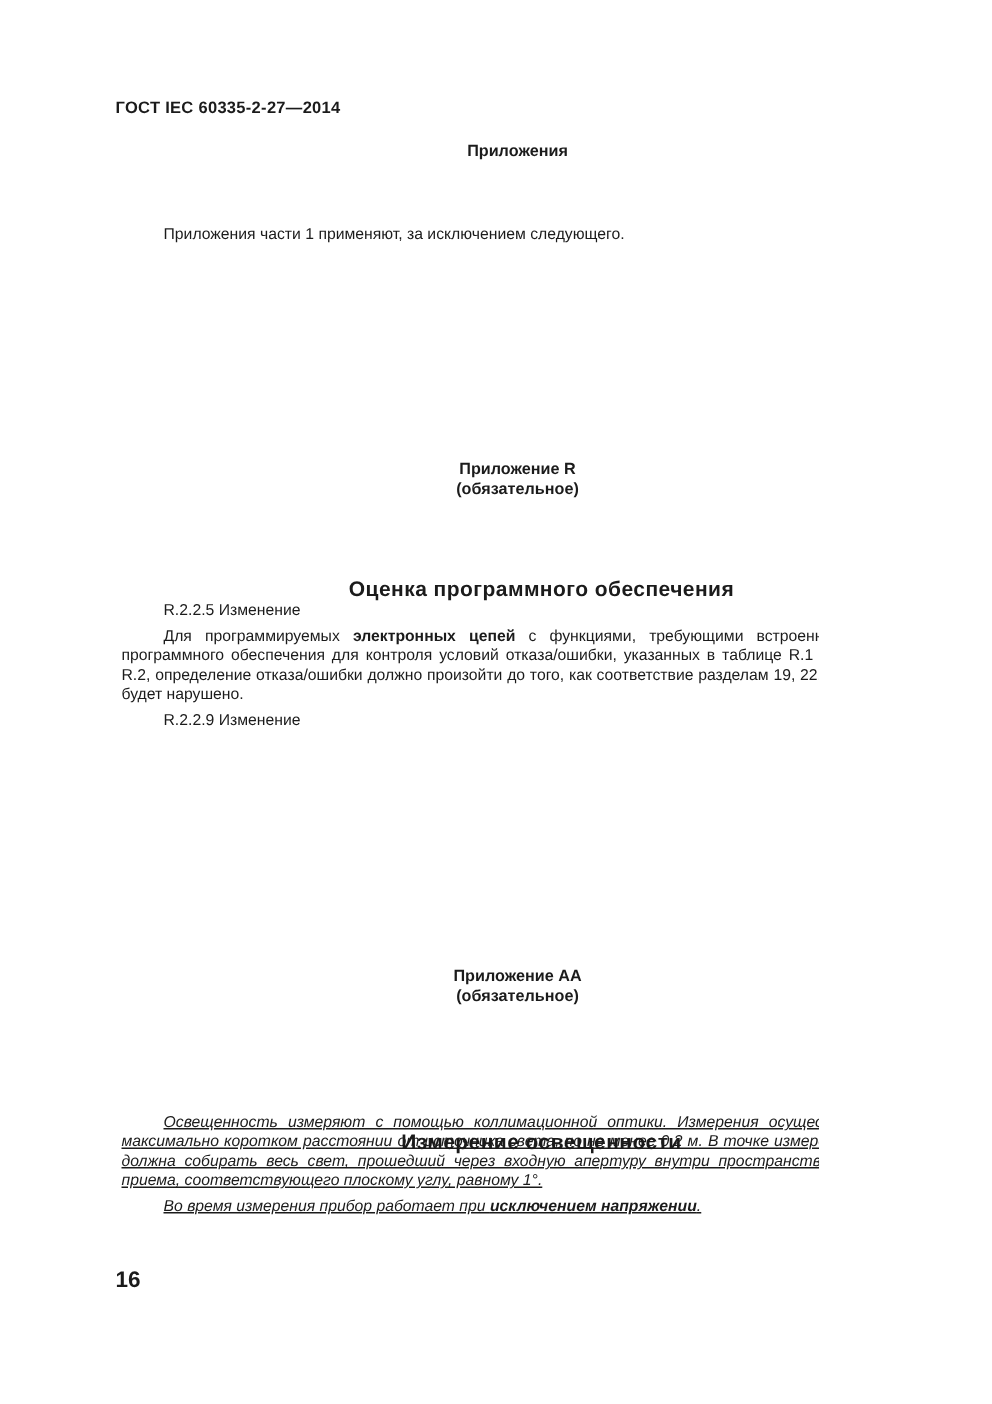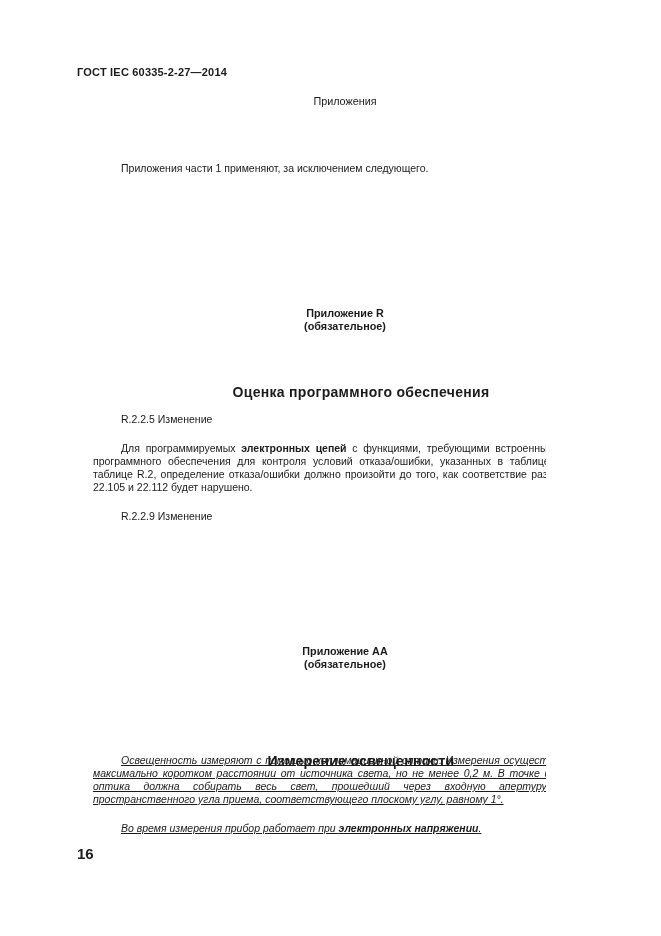--- a/index.html
+++ b/index.html
@@ -24,28 +24,28 @@
   .running-header {
     top: 66px;
     font-size: 11px;
     font-weight: bold;
     letter-spacing: 0.2px;
   }
   .section-heading {
     top: 95px;
     text-align: center;
     font-size: 10.8px;
-    font-weight: normal;
+    font-weight: bold;
   }
   .body-text {
     font-size: 10.5px;
     line-height: 13px;
   }
   .page p {
-    margin: 16px;
+    margin: 4px;
     text-indent: 28px;
   }
   .justified {
     text-align: justify;
   }
   .intro-para {
     top: 146px;
   }
   .annex-label {
     text-align: center;
@@ -102,18 +102,18 @@
 
   <div class="abs annex-label annex-aa-label">
     <div>Приложение АА</div>
     <div>(обязательное)</div>
   </div>
 
   <h1 class="abs annex-title annex-aa-title">Измерение освещенности</h1>
 
   <div class="abs body-text annex-aa-body">
     <p class="justified">Освещенность измеряют с помощью коллимационной оптики. Измерения осуществляют на максимально коротком расстоянии от источника света, но не менее 0,2 м. В точке измерения оптика должна собирать весь свет, прошедший через входную апертуру внутри пространственного угла приема, соответствующего плоскому углу, равному 1°.</p>
-    <p><span>Во время измерения прибор работает при </span><b>электронных напряжении</b><span>.</span></p>
+    <p><span>Во время измерения прибор работает при </span><b>исключением напряжении</b><span>.</span></p>
   </div>
 
   <div class="abs page-number">16</div>
 
 </div>
 
 </body></html>

